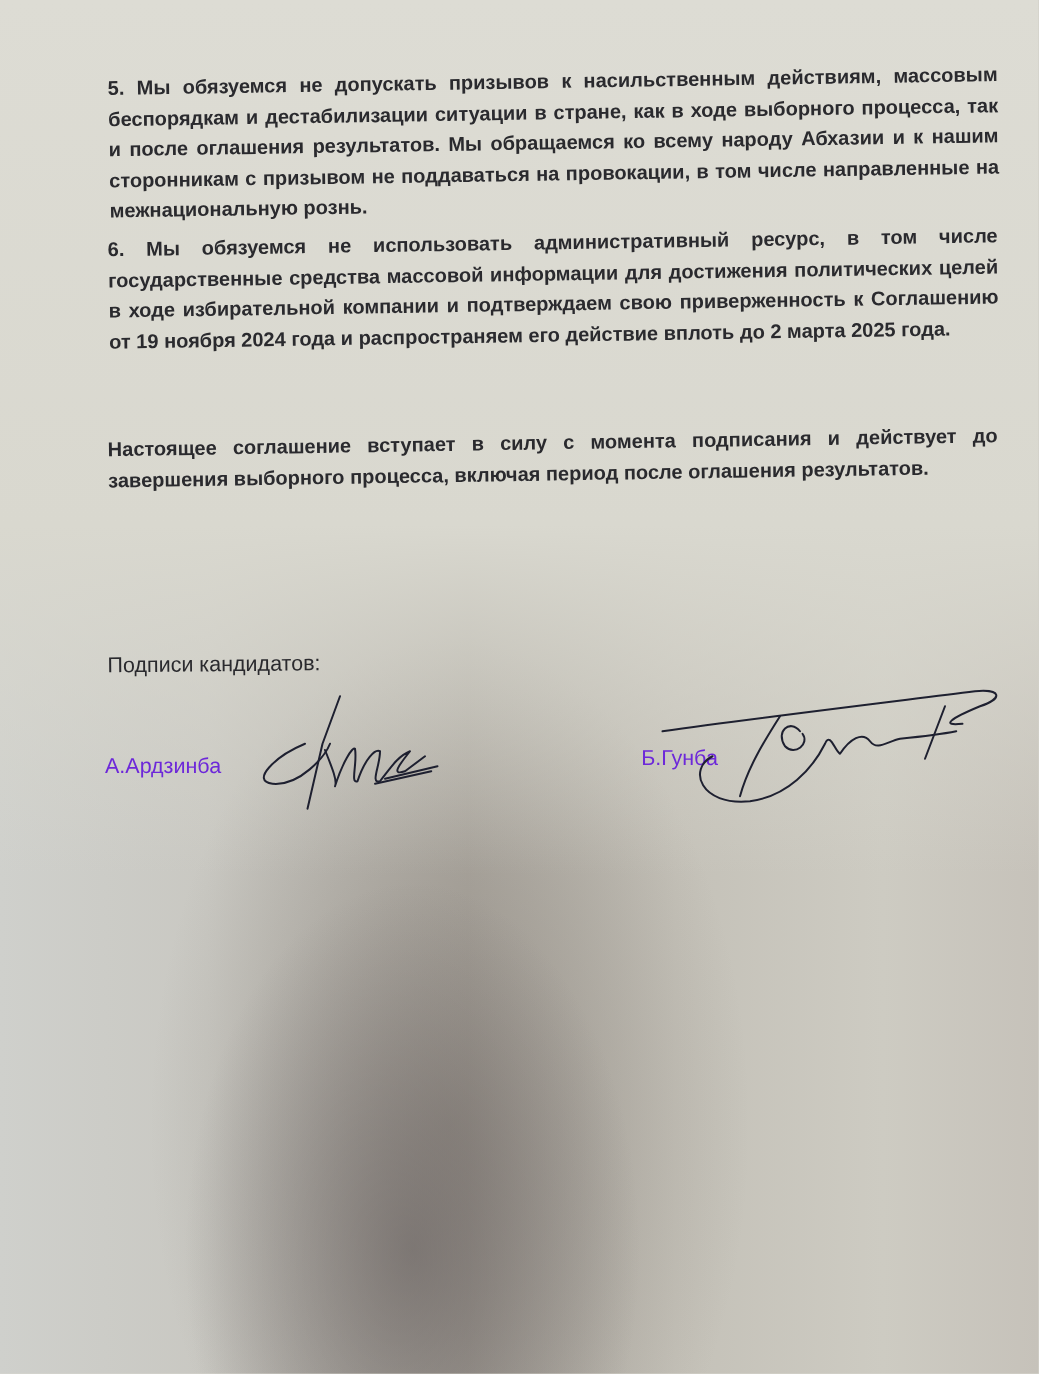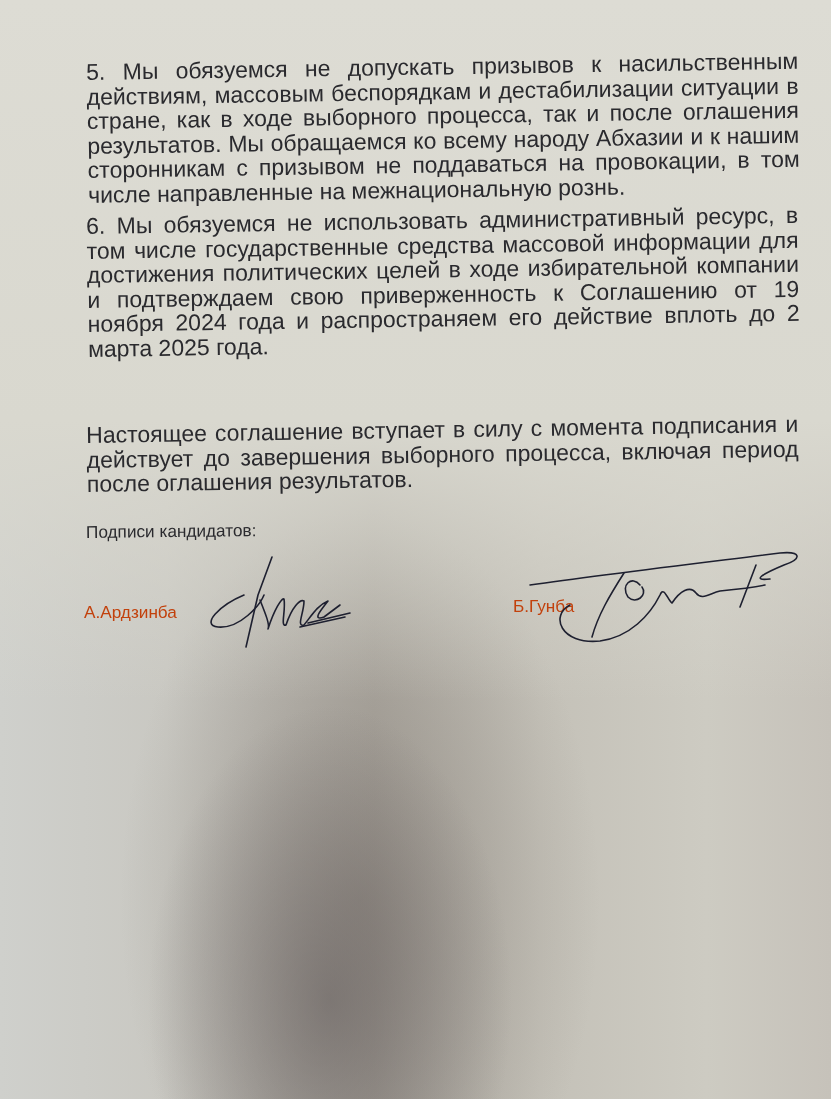--- a/index.html
+++ b/index.html
@@ -26,43 +26,44 @@
       position: absolute;
       left: 0; top: 0; width: 831px; height: 700px;
       background: linear-gradient(180deg, #dddcd4 0%, #d9d8cf 60%, rgba(217,216,207,0) 100%);
     }
     .doc {
       position: absolute;
       left: 86px;
       top: 60px;
       width: 712px;
       color: #2a2a2e;
-      font-size: 23px;
+      font-size: 16px;
       line-height: 24.6px;
+      font-weight: bold;
     }
     .para {
       margin: 0;
       text-align: justify;
       transform: rotate(-0.9deg);
       transform-origin: left top;
     }
     .para-6 { margin-top: 6px; }
     .para-final { margin-top: 62px; }
     .sig-heading {
       position: absolute;
       left: 86px;
       top: 521px;
       font-size: 17.2px;
       color: #2a2a2e;
       transform: rotate(-0.6deg);
     }
     .signer {
       position: absolute;
       font-size: 17.2px;
-      color: #c2410c;
+      color: #6d28d9;
     }
     .signer-1 { left: 84px; top: 602px; }
     .signer-2 { left: 513px; top: 596px; }
     .signature {
       position: absolute;
     }
     .signature svg {
       display: block;
       overflow: visible;
     }

